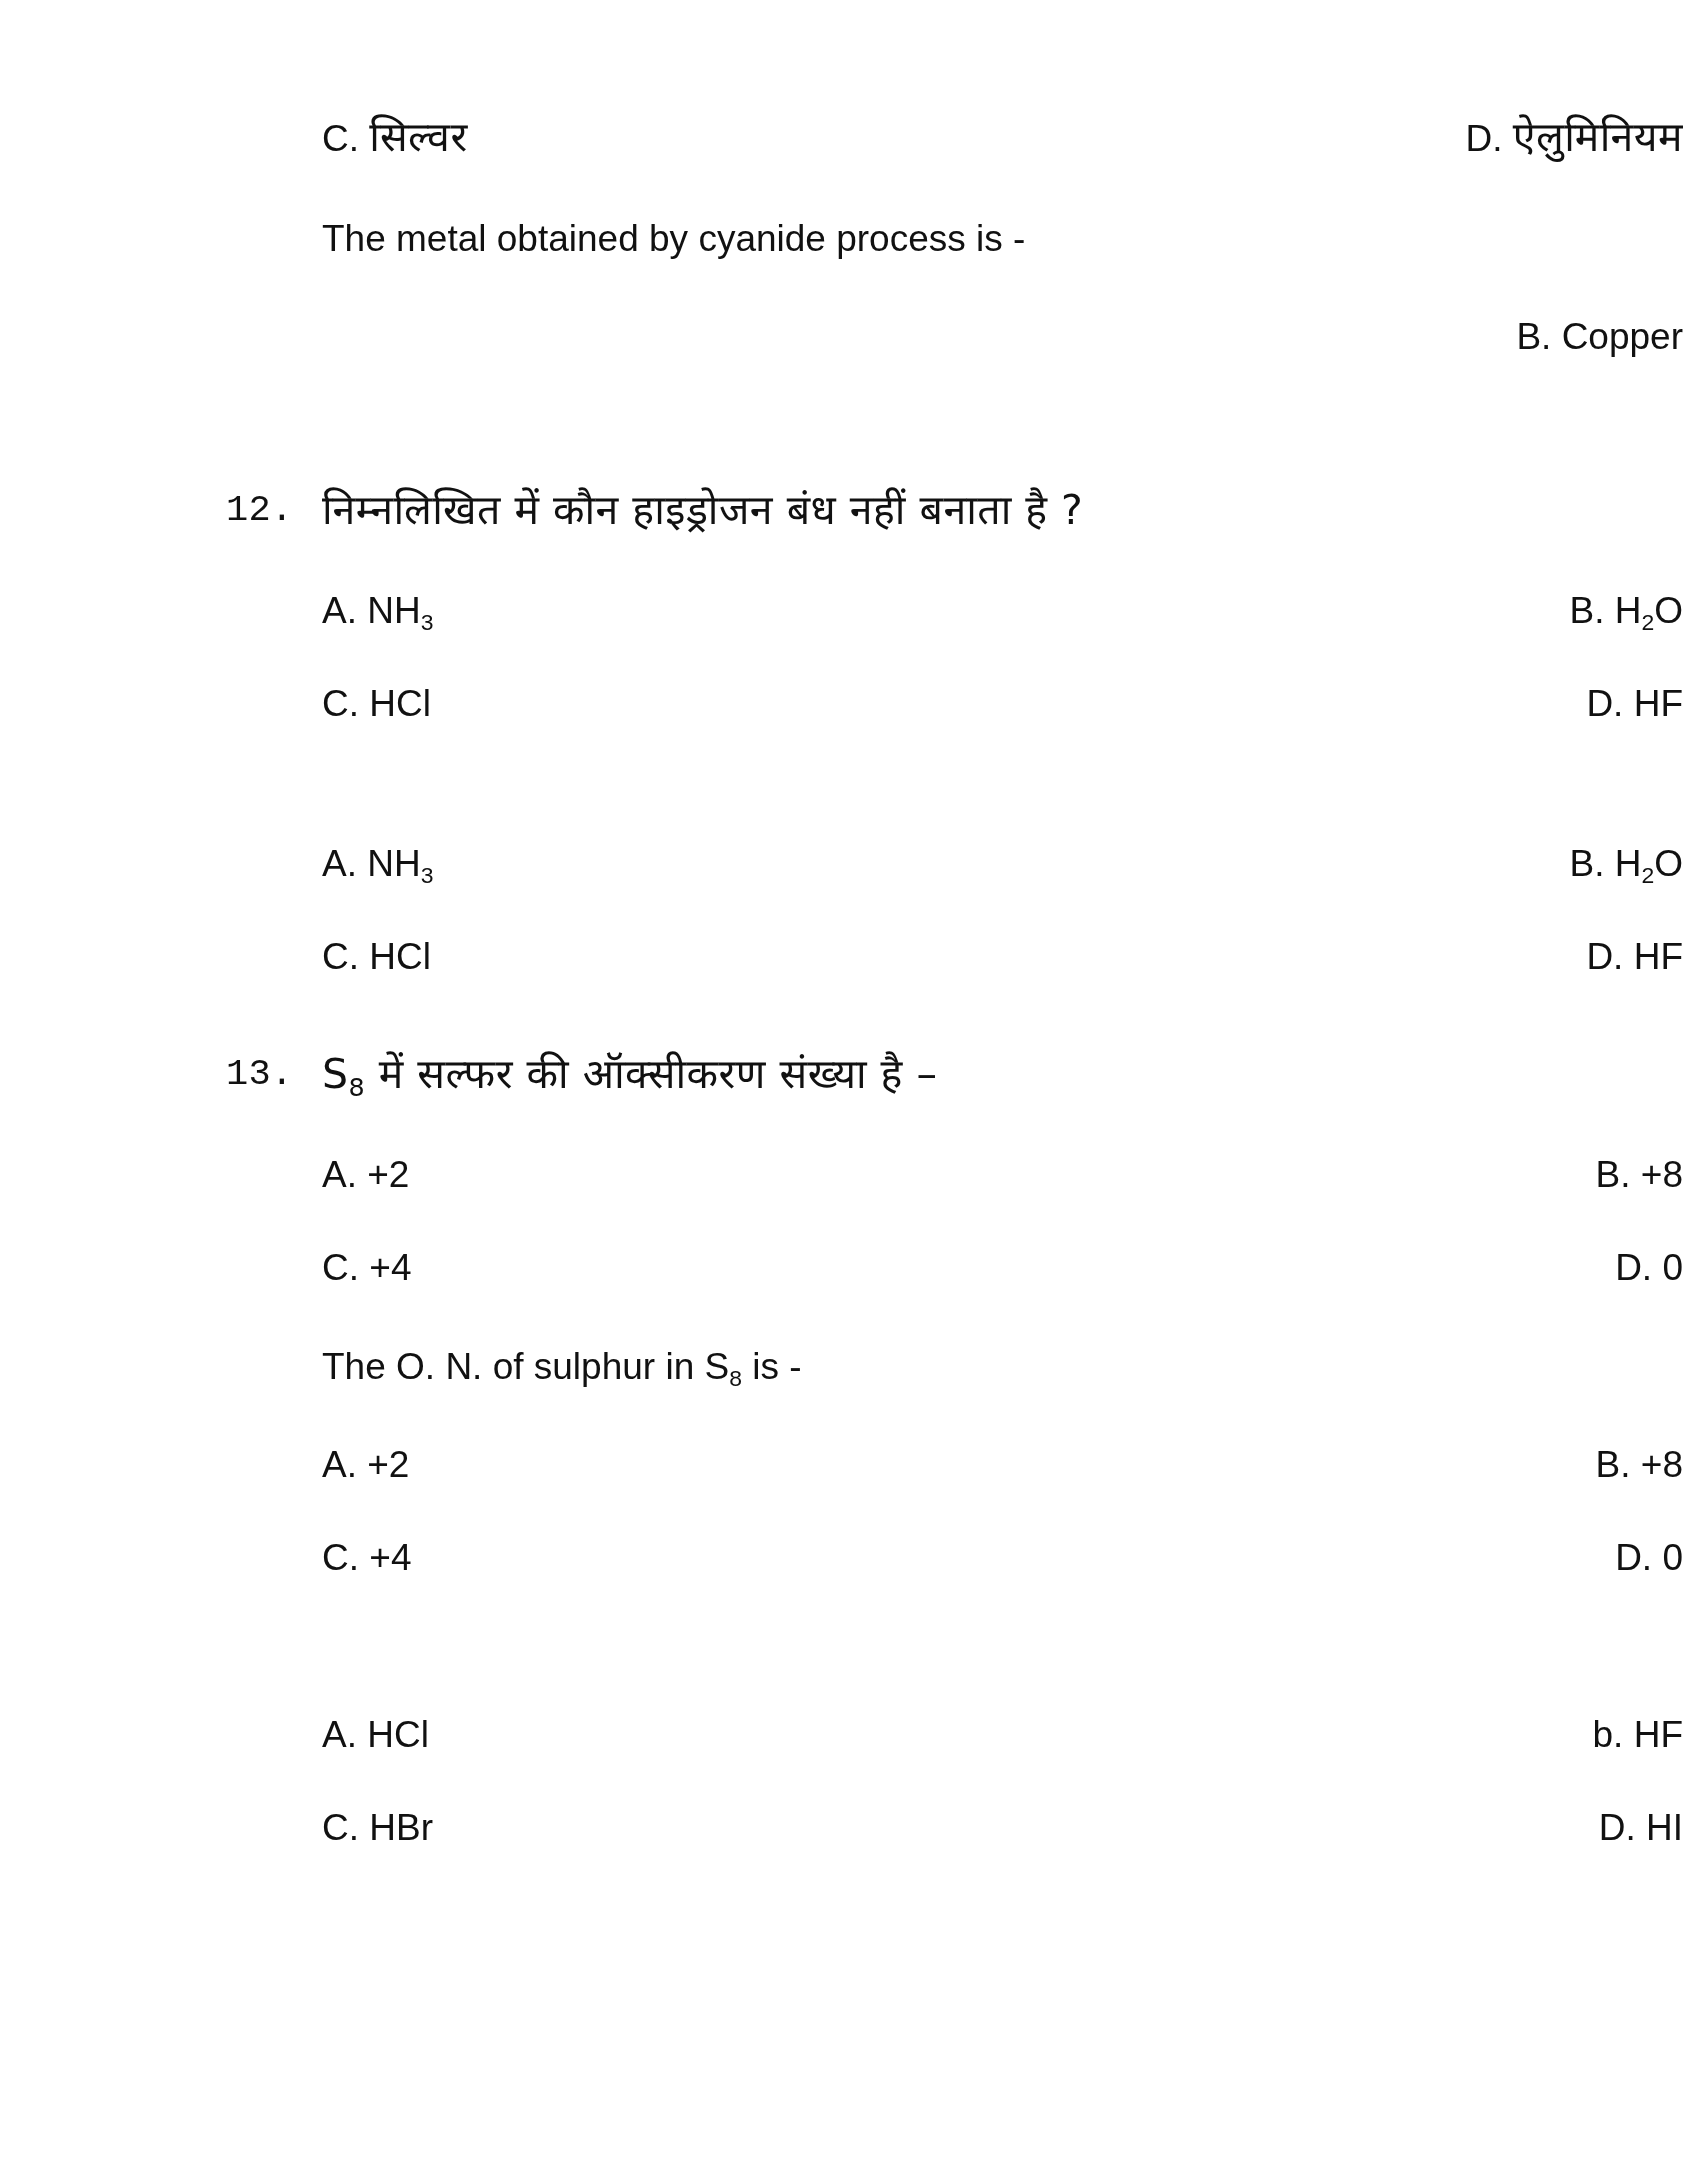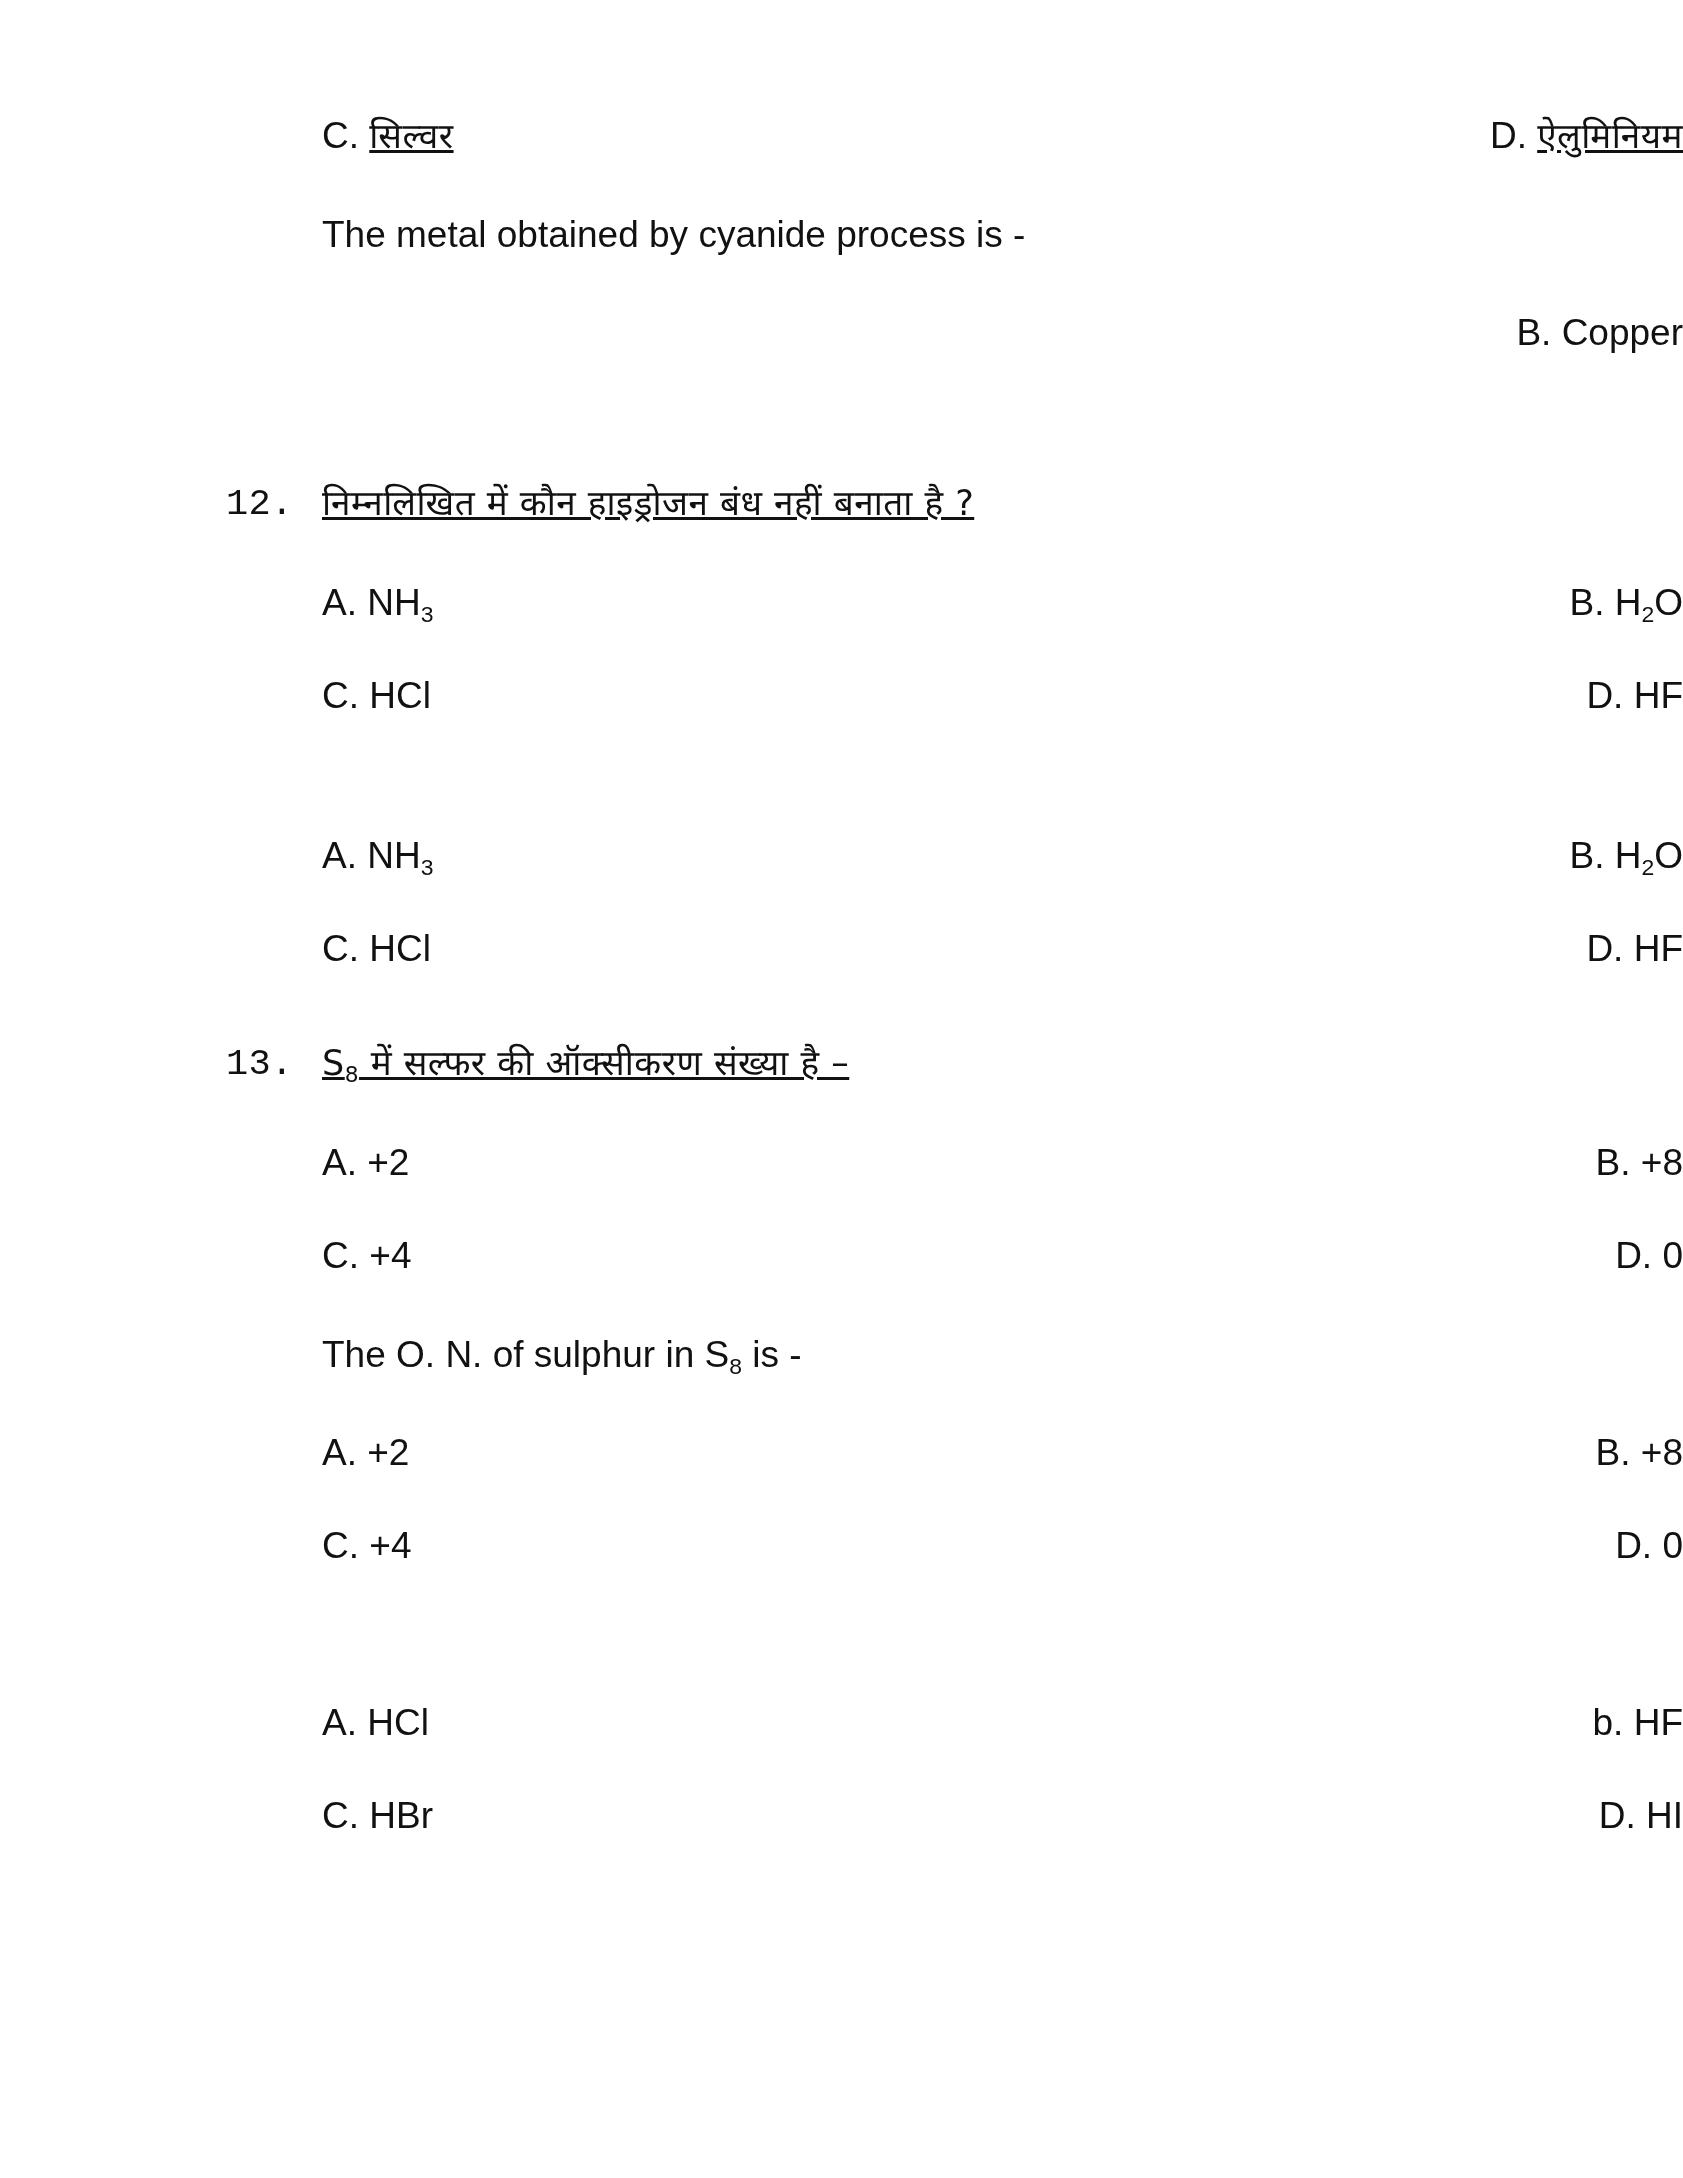--- a/index.html
+++ b/index.html
@@ -24,21 +24,21 @@
   .content {
     position: absolute;
     left: 0;
     top: 0;
     width: 1683px;
   }
 
   
   .qrow {
     display: flex;
-    align-items: flex-start;
+    align-items: center;
     width: 1378px;
     box-sizing: border-box;
   }
   .qnum {
     width: 96px;              
     padding-left: 226px;
     box-sizing: border-box;
     flex: 0 0 322px;
     font-size: 37px;
     line-height: 1.0;
@@ -50,23 +50,22 @@
 
   .qtext {
     flex: 1 1 auto;
     font-size: 37px;
     line-height: 1.0;
     white-space: nowrap;
   }
   .qtext.hindi,
   .opt .hindi {
     font-family: "DejaVu Sans", "Liberation Sans", sans-serif;
-    font-size: 35px;
+    font-size: 41px;
     letter-spacing: 0.5px;
-    text-decoration: underline;
   }
 
   
   .optrow {
     display: flex;
     width: 1683px;
     box-sizing: border-box;
   }
   .opt {
     font-size: 37px;

